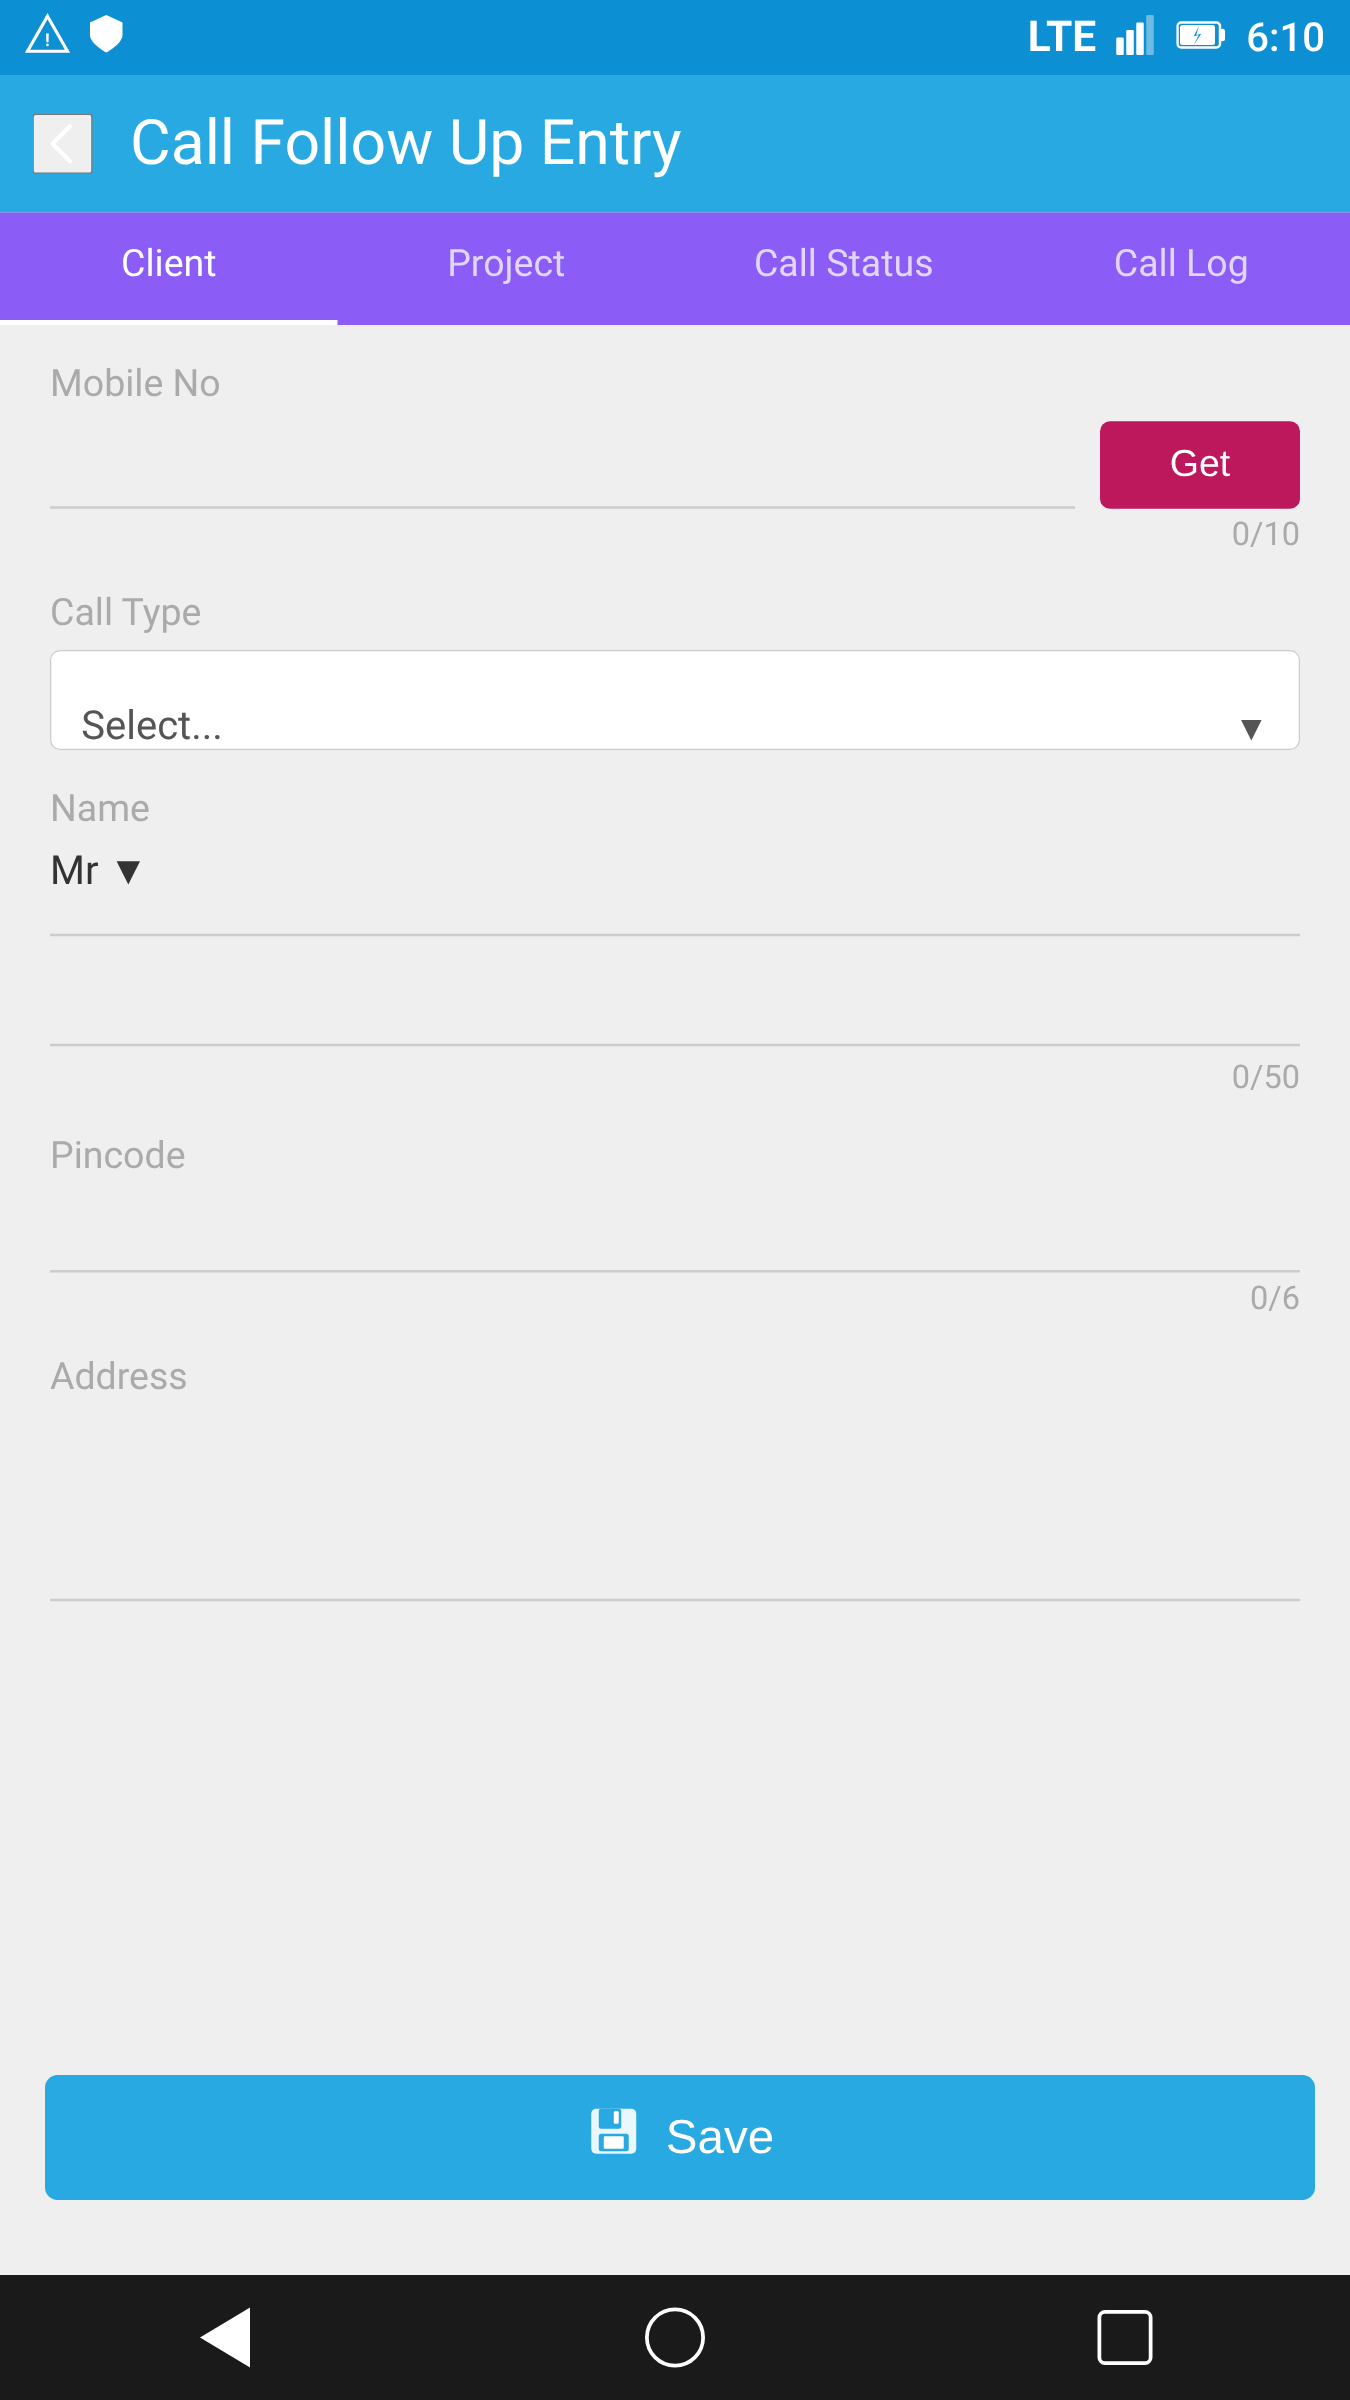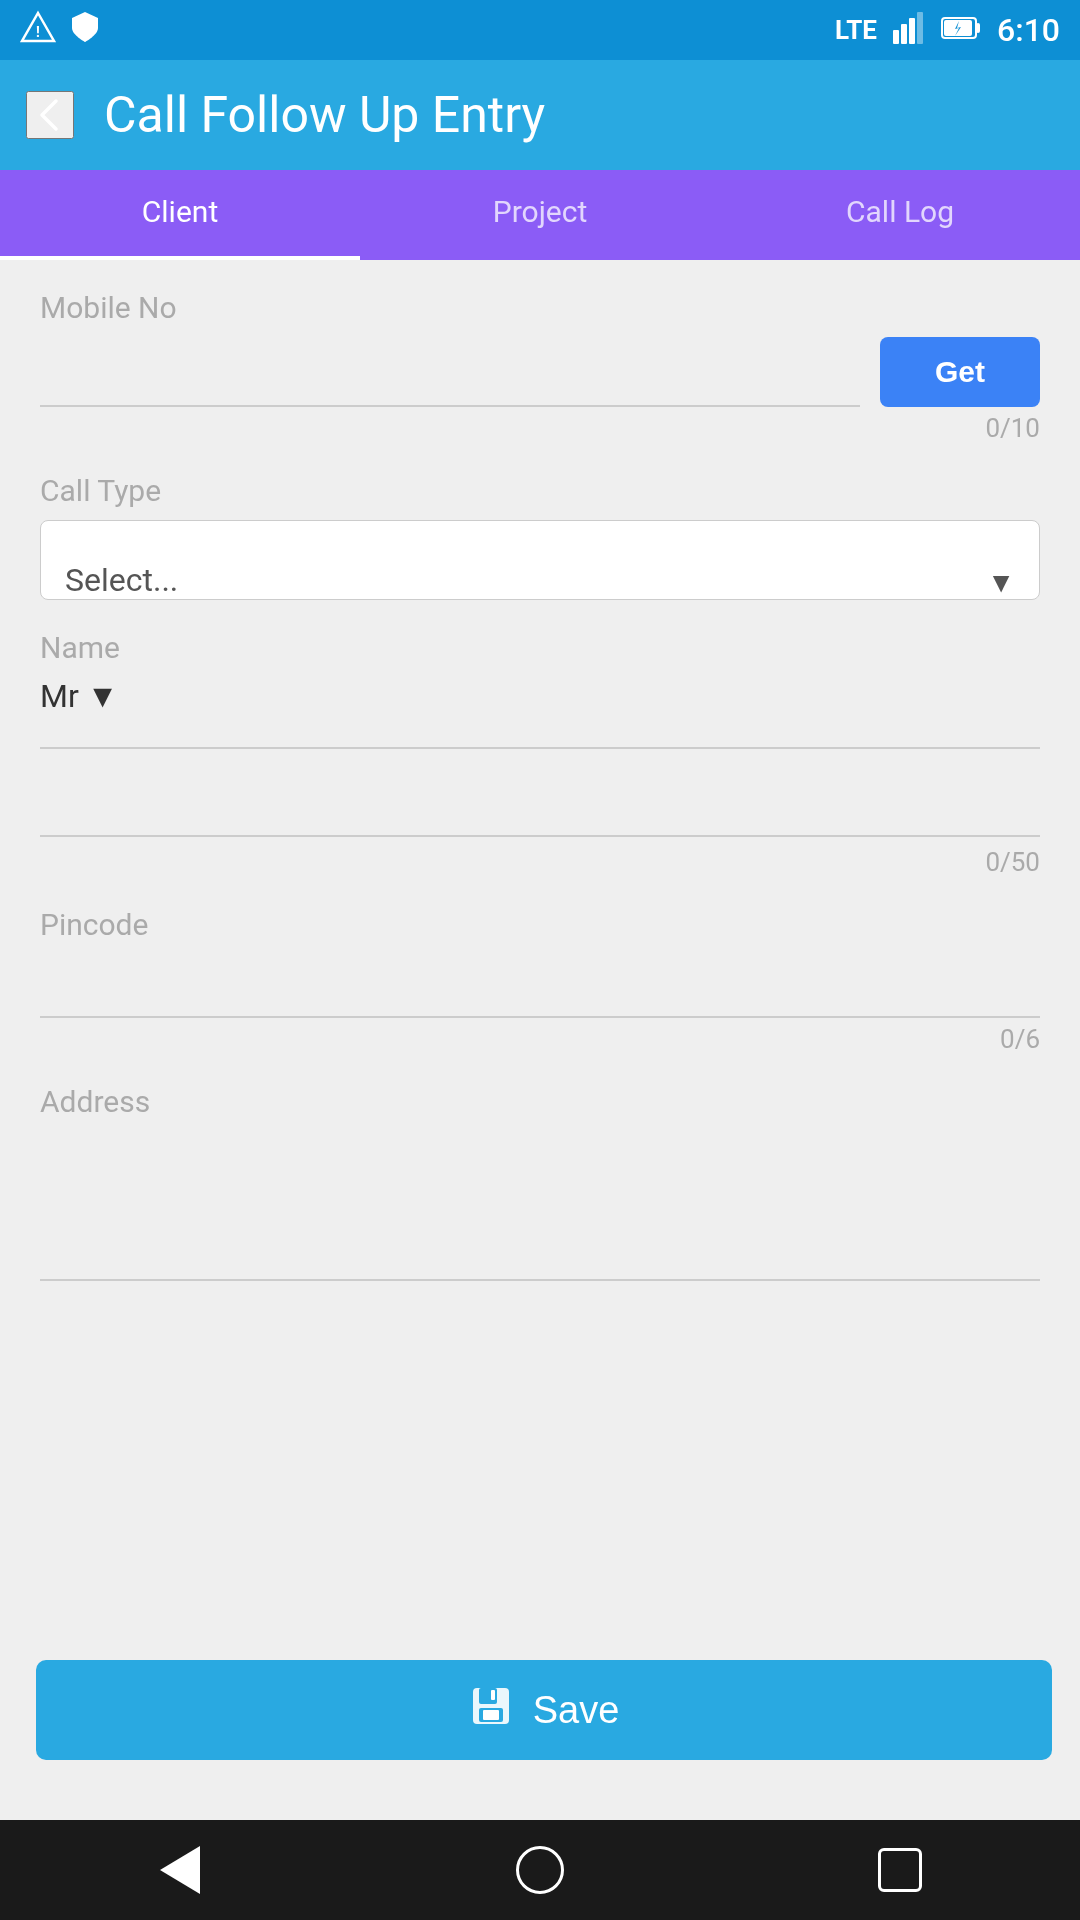--- a/index.html
+++ b/index.html
@@ -136,28 +136,28 @@
       border: none;
       border-bottom: 2px solid #ccc;
       height: 64px;
       font-size: 32px;
       color: #333;
       outline: none;
       padding: 0 10px;
     }
 
     .get-btn {
-      background: #3b82f6;
+      background: #be185d;
       color: white;
       border: none;
       border-radius: 8px;
       height: 70px;
       padding: 0 40px;
       font-size: 30px;
-      font-weight: 700;
+      font-weight: 400;
       cursor: pointer;
       min-width: 160px;
     }
 
     .char-count {
       text-align: right;
       color: #aaa;
       font-size: 26px;
       margin-top: 6px;
     }
@@ -315,21 +315,21 @@
         <text x="16" y="28" fill="white" font-size="14" font-weight="bold">!</text>
       </svg>
     </span>
     <span class="status-icon">
       <svg width="34" height="34" viewBox="0 0 34 34" fill="white">
         <path d="M17 2 L30 8 L30 18 C30 25 17 32 17 32 C17 32 4 25 4 18 L4 8 Z"></path>
       </svg>
     </span>
   </div>
   <div class="status-bar-right">
-    <span style="color:white;font-size:26px;font-weight:bold;">LTE</span>
+    <span style="color:white;font-size:34px;font-weight:bold;">LTE</span>
     <span>
       <svg width="36" height="36" viewBox="0 0 36 36" fill="white">
         <rect x="2" y="20" width="6" height="14" rx="1"></rect>
         <rect x="10" y="14" width="6" height="20" rx="1"></rect>
         <rect x="18" y="8" width="6" height="26" rx="1"></rect>
         <rect x="26" y="2" width="6" height="32" rx="1" opacity="0.4"></rect>
       </svg>
     </span>
     <span>
       <svg width="42" height="28" viewBox="0 0 42 28" fill="none">
@@ -354,20 +354,23 @@
 </div>
 
 <div class="tabs">
   <div class="tab active">
     <span>Client</span>
   </div>
   <div class="tab">
     <span>Project</span>
   </div>
   <div class="tab">
+    <span>Call Status</span>
+  </div>
+  <div class="tab">
     <span>Call Log</span>
   </div>
 </div>
 
 <div class="content">
 
   <div class="field-section">
     <div class="field-label">Mobile No</div>
     <div class="field-row">
       <input type="text" class="text-input" value="" style="">

